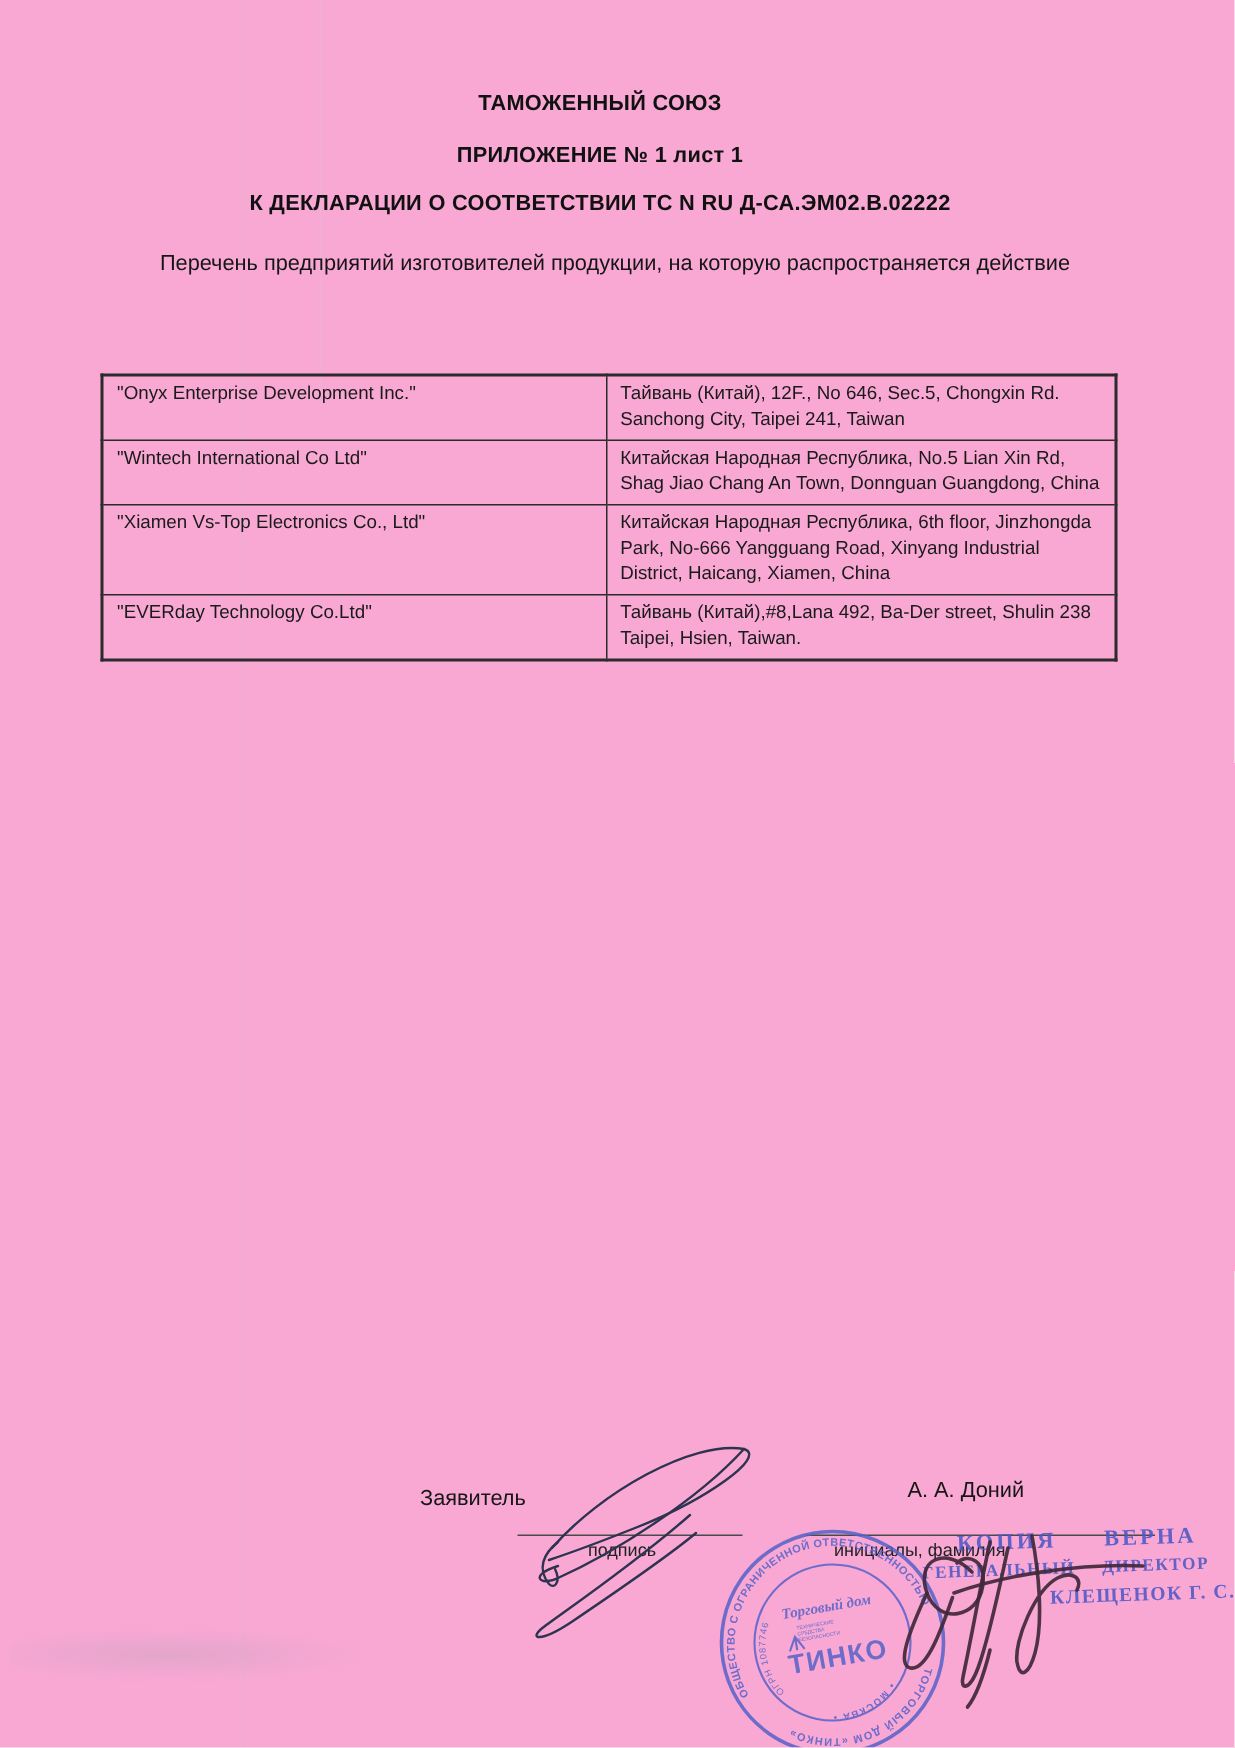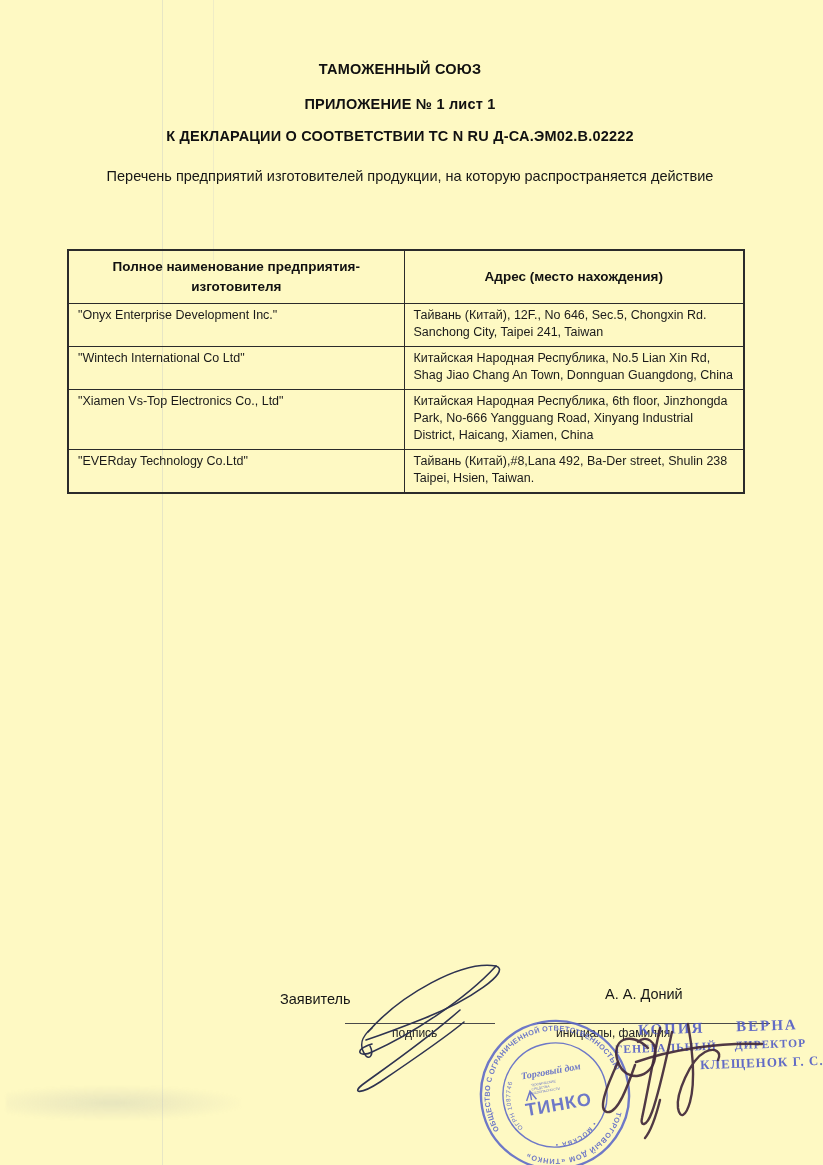--- a/index.html
+++ b/index.html
@@ -1,17 +1,17 @@
 <!DOCTYPE html>
 <html><head>
 <meta charset="utf-8">
 <style>
   html,body{margin:0;padding:0;background:#fff;}
   .page{
-    position:relative;width:823px;height:1165px;background:#fef9c3;overflow:hidden;
+    position:relative;width:823px;height:1165px;background:#f9a8d4;overflow:hidden;
     font-family:"Liberation Sans",sans-serif;color:#1c1c1c;
   }
   
   .scanline-v{position:absolute;top:0;width:1px;background:rgba(190,195,200,.35);}
   .scanline-v.a{left:162px;height:1165px;}
   .scanline-v.b{left:213px;height:260px;background:rgba(200,204,210,.28);}
   .scan-smudge{
     position:absolute;left:6px;top:1086px;width:235px;height:34px;
     background:radial-gradient(ellipse at 45% 50%,rgba(150,158,172,.22),rgba(150,158,172,0) 75%);
     filter:blur(1px);
@@ -75,24 +75,20 @@
   <div class="title t3">К ДЕКЛАРАЦИИ О СООТВЕТСТВИИ ТС N RU Д-СА.ЭМ02.В.02222</div>
 
   <div class="intro i1">Перечень предприятий изготовителей продукции, на которую распространяется действие</div>
 
   <table class="makers">
     <colgroup>
         <col class="c1">
         <col>
       </colgroup>
     <tbody>
-        <tr>
-      <th>Полное наименование предприятия-изготовителя</th>
-      <th>Адрес (место нахождения)</th>
-    </tr>
     <tr>
       <td>"Onyx Enterprise Development Inc."</td>
       <td>Тайвань (Китай), 12F., No 646, Sec.5, Chongxin Rd. Sanchong City, Taipei 241, Taiwan</td>
     </tr>
     <tr>
       <td>"Wintech International Co Ltd"</td>
       <td>Китайская Народная Республика, No.5 Lian Xin Rd, Shag Jiao Chang An Town, Donnguan Guangdong, China</td>
     </tr>
     <tr>
       <td>"Xiamen Vs-Top Electronics Co., Ltd"</td>

